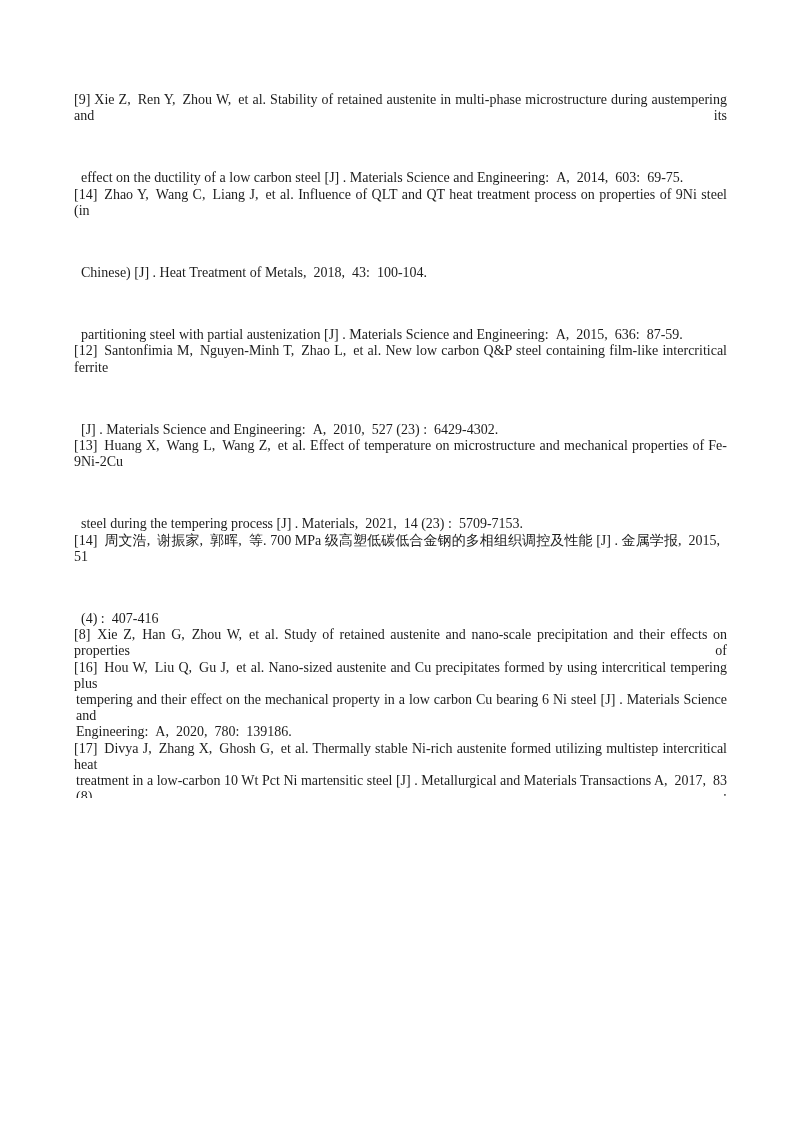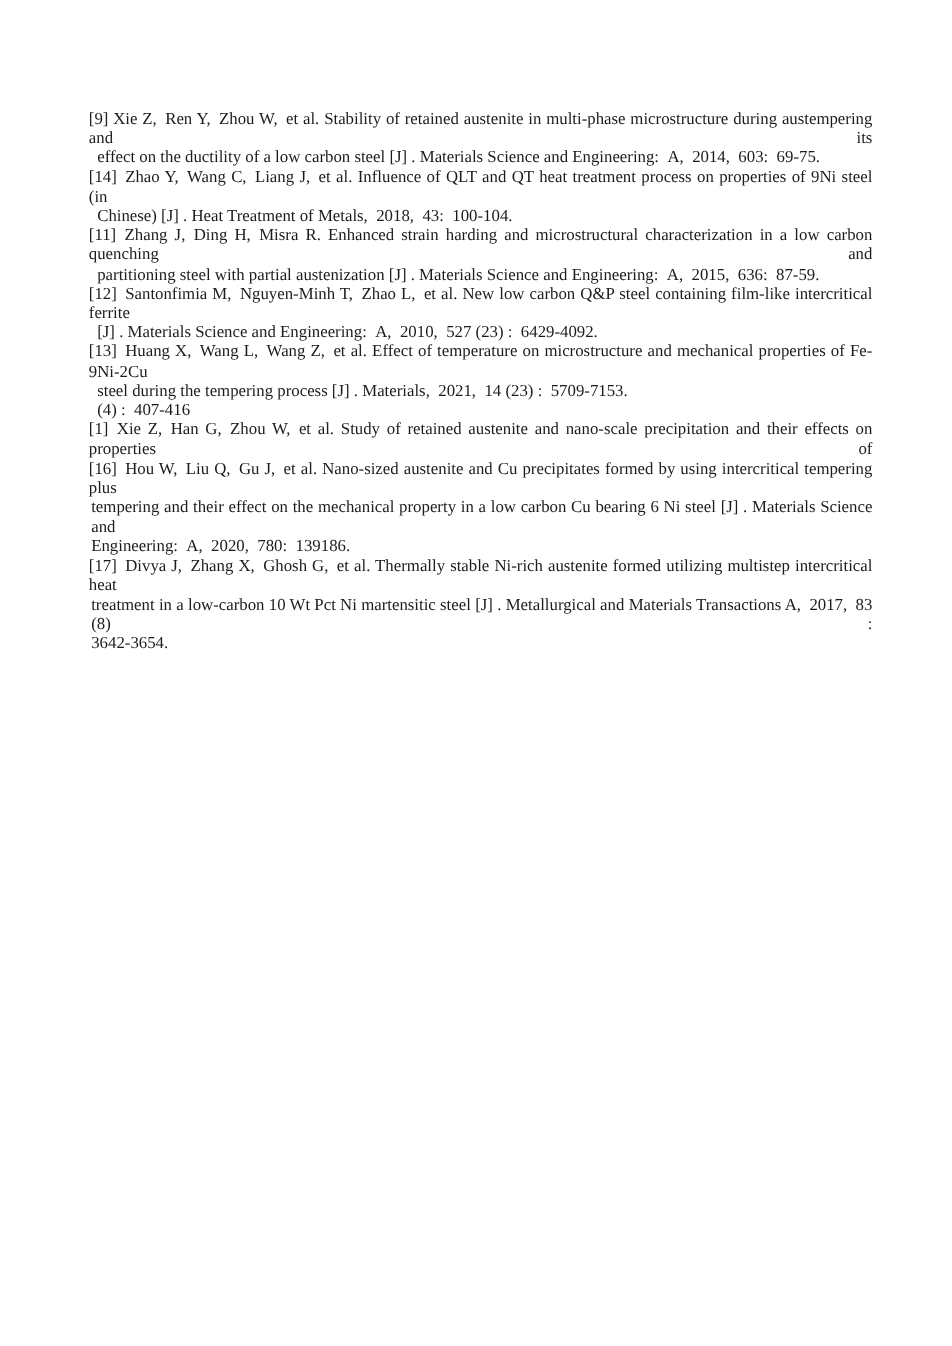--- a/index.html
+++ b/index.html
@@ -29,60 +29,60 @@
     padding: 0;
   }
   .ref-line {
     display: block;
     text-align: justify;
     text-justify: inter-word;
   }
   .ref-line.full {
     text-align-last: justify;
   }
-  .ra .cont { padding-left: 7px; }
+  .ra .cont { padding-left: 7px; margin-top: 46px; }
   .rb .cont { padding-left: 2px; }
 </style>
 </head>
 <body>
 
 <div class="page">
   <div class="references">
 
     <p class="ref ra">
       <span class="ref-line full">[9] Xie Z, Ren Y, Zhou W, et al. Stability of retained austenite in multi-phase microstructure during austempering and its</span>
       <span class="ref-line cont">effect on the ductility of a low carbon steel [J] . Materials Science and Engineering: A, 2014, 603: 69-75.</span>
     </p>
 
     <p class="ref ra">
       <span class="ref-line full">[14] Zhao Y, Wang C, Liang J, et al. Influence of QLT and QT heat treatment process on properties of 9Ni steel (in</span>
       <span class="ref-line cont">Chinese) [J] . Heat Treatment of Metals, 2018, 43: 100-104.</span>
     </p>
 
     <p class="ref ra">
-      <span class="ref-line full">[11] Zhang J, Ding H, Misra R. Enhanced strain harding and microstructural characterization in a low carbon quenching and</span>
       <span class="ref-line cont">partitioning steel with partial austenization [J] . Materials Science and Engineering: A, 2015, 636: 87-59.</span>
     </p>
 
     <p class="ref ra">
       <span class="ref-line full">[12] Santonfimia M, Nguyen-Minh T, Zhao L, et al. New low carbon Q&amp;P steel containing film-like intercritical ferrite</span>
-      <span class="ref-line cont">[J] . Materials Science and Engineering: A, 2010, 527 (23) : 6429-4092.</span>
+      <span class="ref-line cont">[J] . Materials Science and Engineering: A, 2010, 527 (23) : 6429-4302.</span>
     </p>
 
     <p class="ref ra">
       <span class="ref-line full">[13] Huang X, Wang L, Wang Z, et al. Effect of temperature on microstructure and mechanical properties of Fe-9Ni-2Cu</span>
       <span class="ref-line cont">steel during the tempering process [J] . Materials, 2021, 14 (23) : 5709-7153.</span>
     </p>
 
     <p class="ref ra">
+      <span class="ref-line full">[14] 周文浩, 谢振家, 郭晖, 等. 700 MPa 级高塑低碳低合金钢的多相组织调控及性能 [J] . 金属学报, 2015, 51</span>
       <span class="ref-line cont">(4) : 407-416</span>
     </p>
 
     <p class="ref rb">
-      <span class="ref-line full">[1] Xie Z, Han G, Zhou W, et al. Study of retained austenite and nano-scale precipitation and their effects on properties of</span>
+      <span class="ref-line full">[8] Xie Z, Han G, Zhou W, et al. Study of retained austenite and nano-scale precipitation and their effects on properties of</span>
     </p>
 
     <p class="ref rb">
       <span class="ref-line full">[16] Hou W, Liu Q, Gu J, et al. Nano-sized austenite and Cu precipitates formed by using intercritical tempering plus</span>
       <span class="ref-line full cont">tempering and their effect on the mechanical property in a low carbon Cu bearing 6 Ni steel [J] . Materials Science and</span>
       <span class="ref-line cont">Engineering: A, 2020, 780: 139186.</span>
     </p>
 
     <p class="ref rb">
       <span class="ref-line full">[17] Divya J, Zhang X, Ghosh G, et al. Thermally stable Ni-rich austenite formed utilizing multistep intercritical heat</span>

